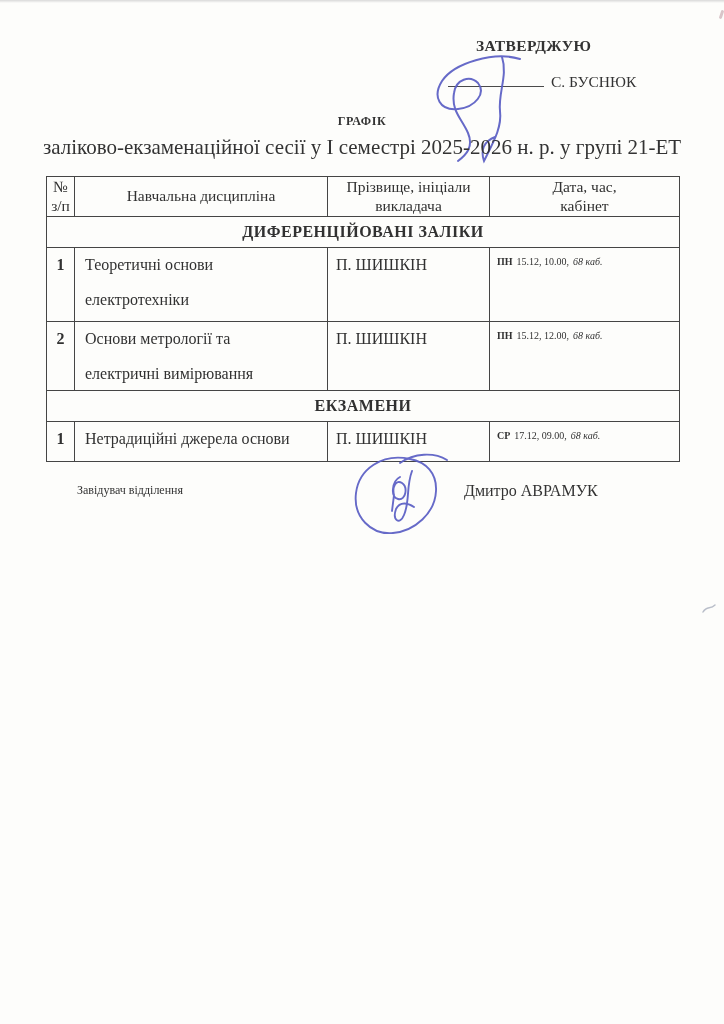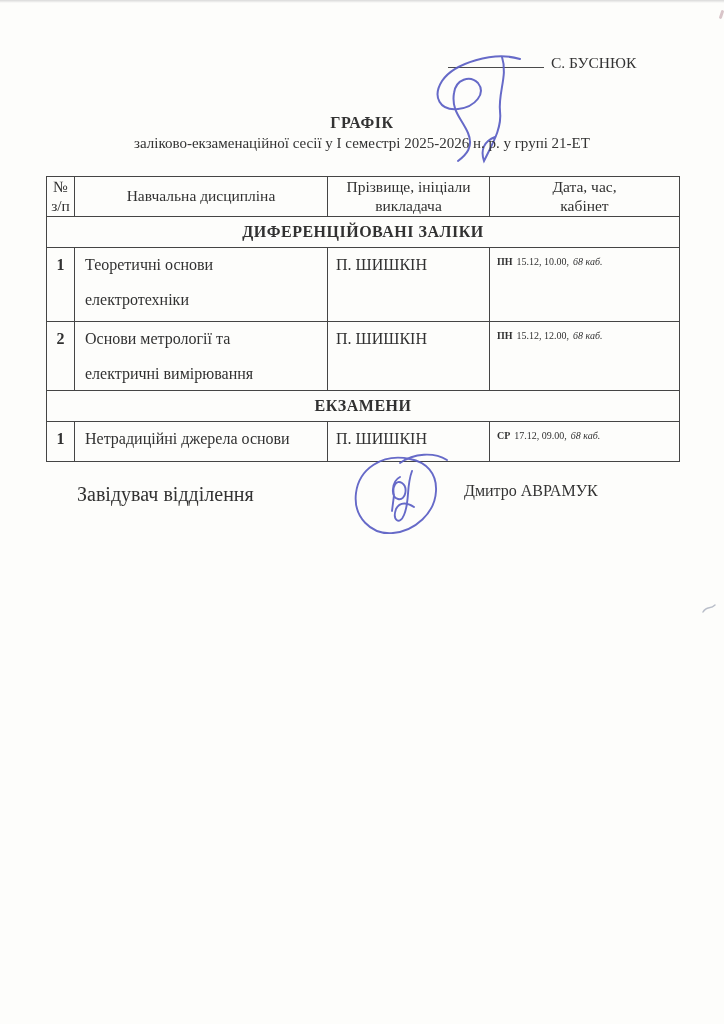--- a/index.html
+++ b/index.html
@@ -32,25 +32,25 @@
   .approval-name-row { margin-top: 17px; white-space: nowrap; }
   .sig-underline {
     display: inline-block; width: 96px; height: 13px;
     border-bottom: 1.4px solid #4a4a4a; margin-right: 7px;
   }
   .director-signature { position: absolute; left: 424px; top: 52px; }
 
   
   .doc-title {
     position: absolute; left: 0; top: 114px; width: 724px;
-    text-align: center; font-weight: bold; font-size: 16px; letter-spacing: 0.6px;
+    text-align: center; font-weight: bold; font-size: 12px; letter-spacing: 0.6px;
   }
   .doc-subtitle {
     position: absolute; left: 0; top: 135px; width: 724px;
-    text-align: center; font-size: 15px;
+    text-align: center; font-size: 21px;
   }
 
   
   table.schedule {
     position: absolute; left: 46px; top: 176px; width: 633px;
     border-collapse: collapse; table-layout: fixed; font-size: 16px; color: #313131;
   }
   table.schedule th, table.schedule td { border: 1.5px solid #454545; }
   th.hcell {
     font-weight: normal; text-align: center; vertical-align: middle;
@@ -66,36 +66,37 @@
   td.cell-teacher { vertical-align: top; padding: 8px 4px 0 8px; }
   td.cell-date { vertical-align: top; padding: 8px 2px 0 7px; font-size: 10px; white-space: nowrap; }
   .day { font-weight: bold; }
   .dt { margin-left: 4px; }
   .room { font-style: italic; margin-left: 4px; }
   tr.row-tall   td { height: 64px; }
   tr.row-tall2  td { height: 59px; }
   tr.row-short  td { height: 30px; }
 
   
-  .footer-title { position: absolute; left: 77px;  top: 483px; font-size: 20px; }
+  .footer-title { position: absolute; left: 77px;  top: 483px; font-size: 12px; }
   .footer-name  { position: absolute; left: 464px; top: 482px; font-size: 16px; }
   .head-signature { position: absolute; left: 348px; top: 451px; }
 </style>
 </head>
 <body>
 
 <div class="paper">
 
   <div class="scan-top-edge"></div>
   <div class="scan-corner-mark"></div>
   <svg class="scan-squiggle" width="18" height="16" viewBox="0 0 18 16">
     <path d="M2 11 C6 4 9 9 14 4" fill="none" stroke="#b9bec9" stroke-width="1.5" stroke-linecap="round"></path>
   </svg>
 
   <div class="approval">
+    <div class="approval-label">ЗАТВЕРДЖУЮ</div>
     <div class="approval-name-row">
       <span class="sig-underline"></span><span>С. БУСНЮК</span>
     </div>
   </div>
 
   <svg class="director-signature" width="126" height="113" viewBox="0 0 126 113">
     <g fill="none" stroke="#5a5ec4" stroke-width="2" stroke-linecap="round" opacity="0.92">
       <path d="M96 7 C70 -1 30 11 18 29 C8 45 16 59 34 57 C52 55 62 41 54 31 C46 23 32 27 30 41 C27 59 38 67 44 81 C50 95 42 103 34 109"></path>
       <path d="M78 5 C84 23 74 41 76 59 C78 75 70 89 60 109 C56 97 61 89 71 85"></path>
     </g>

